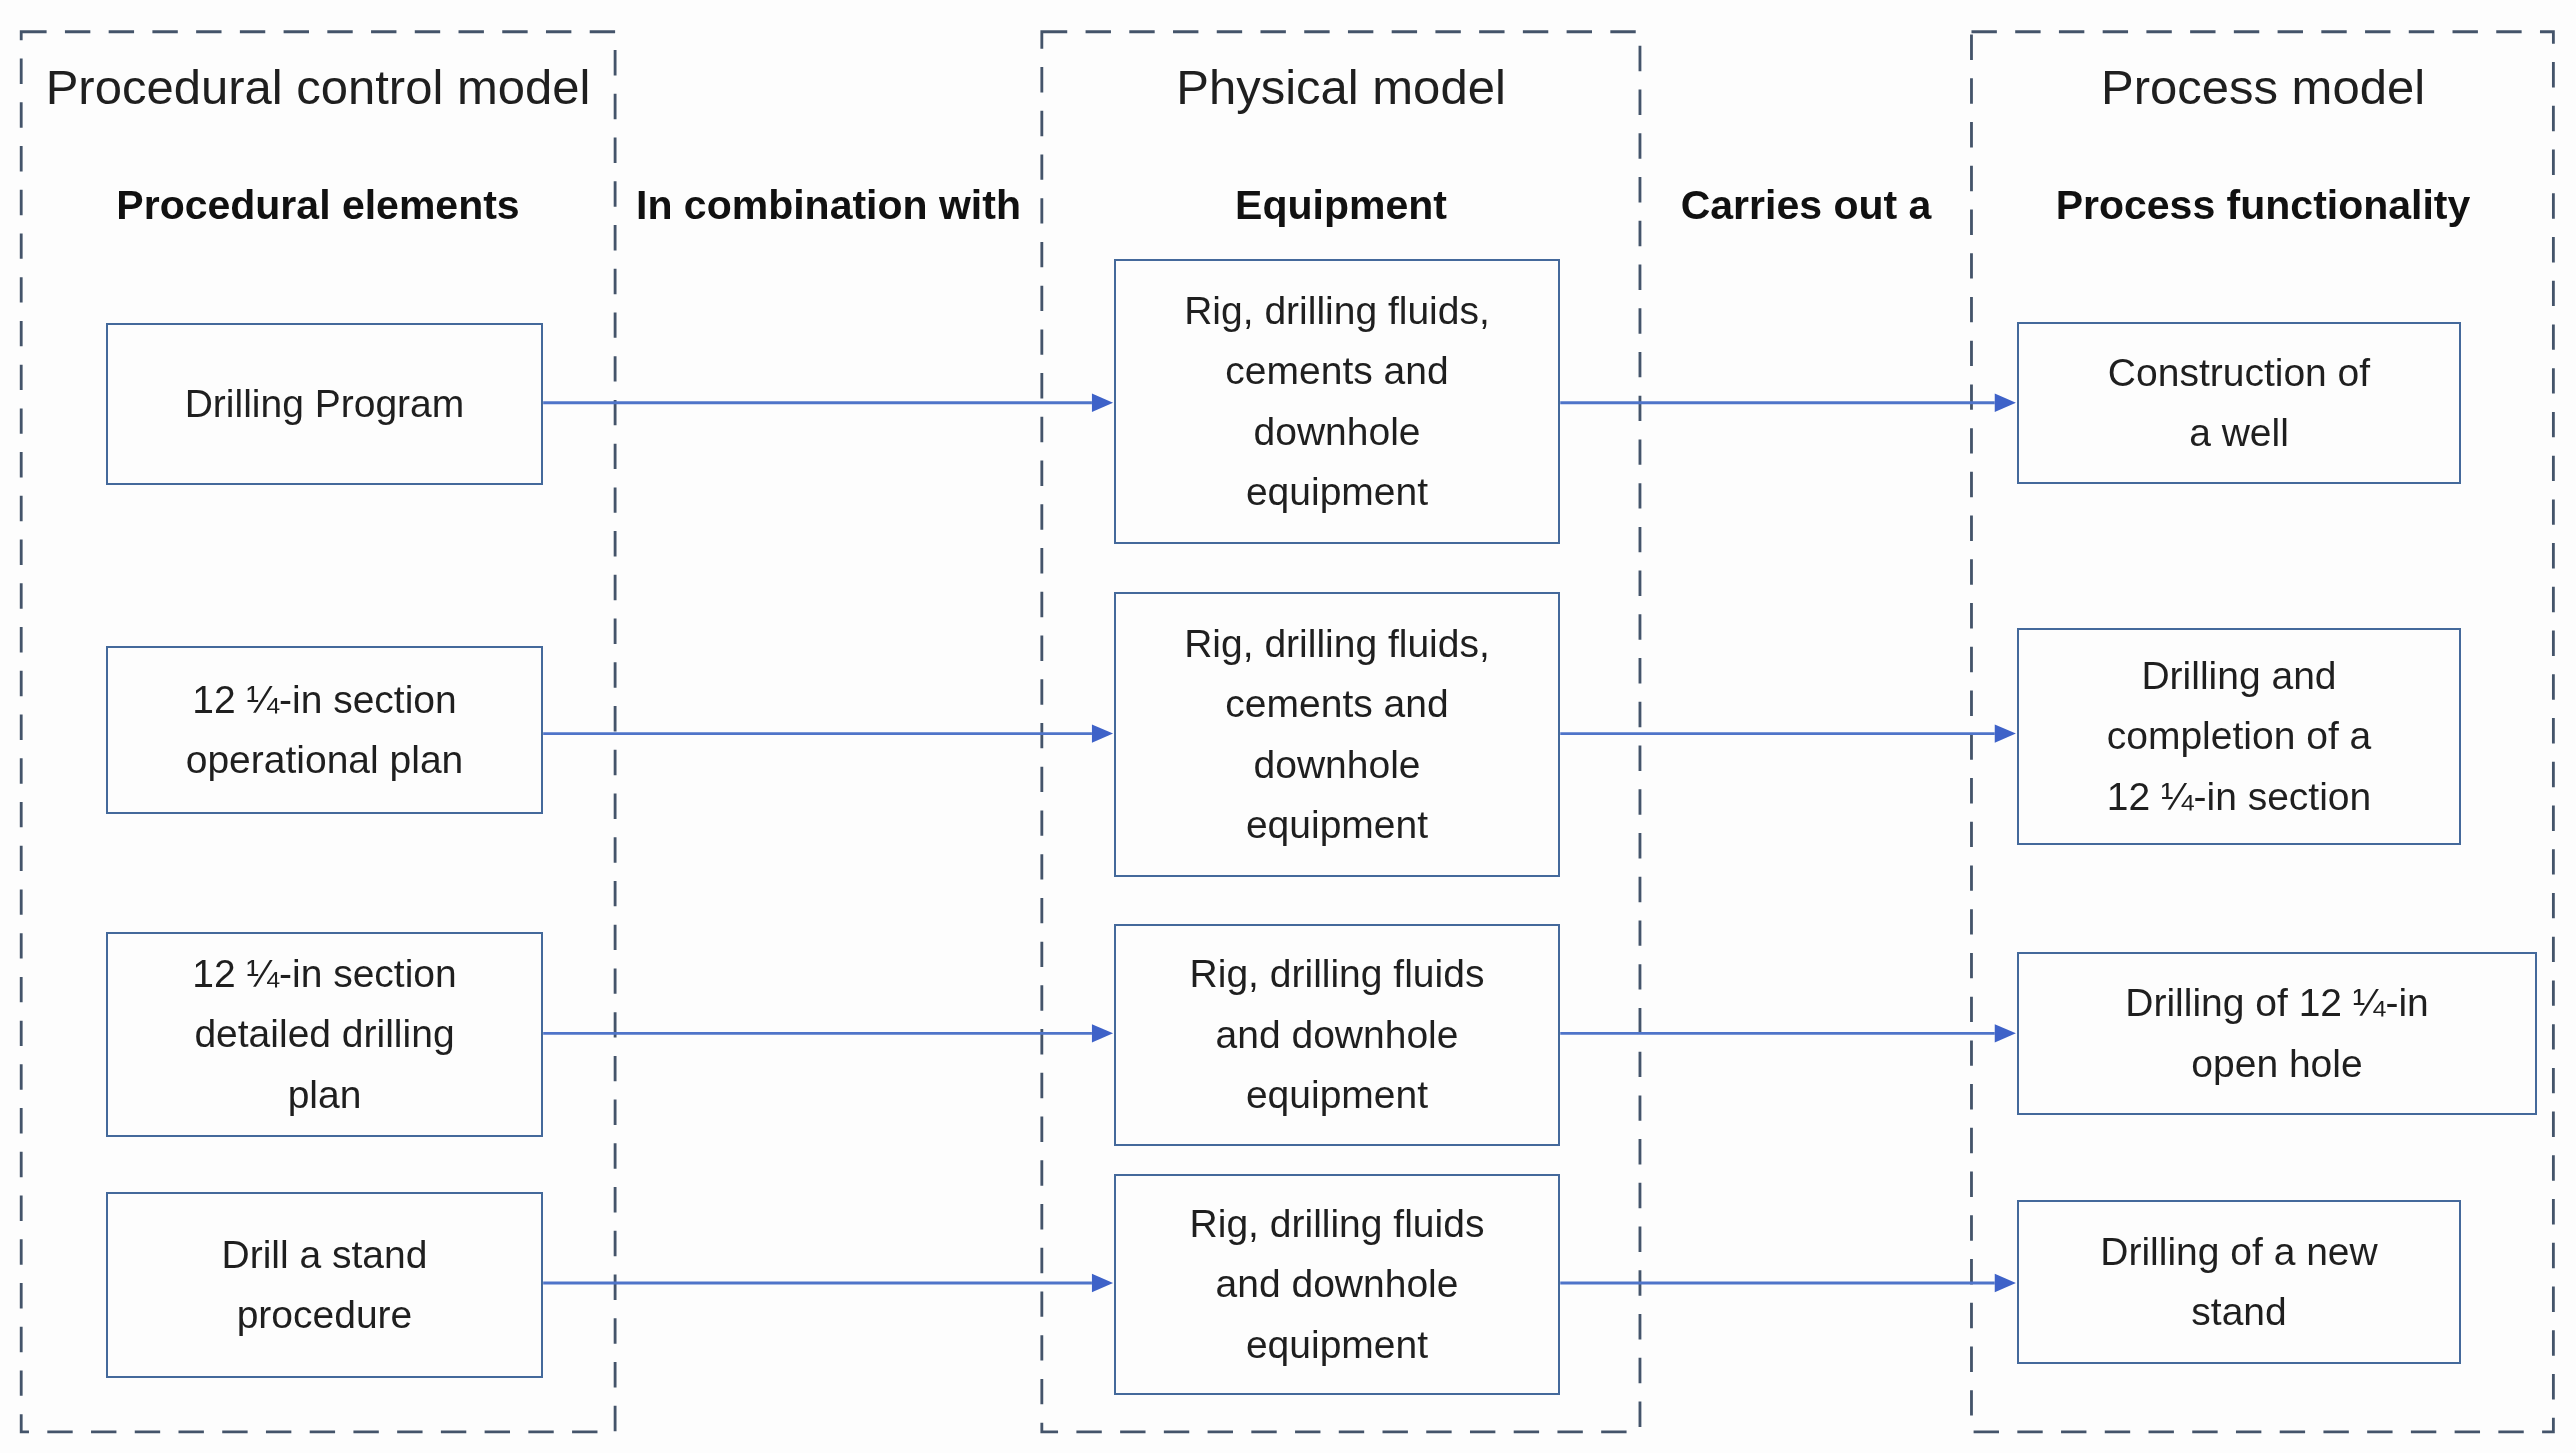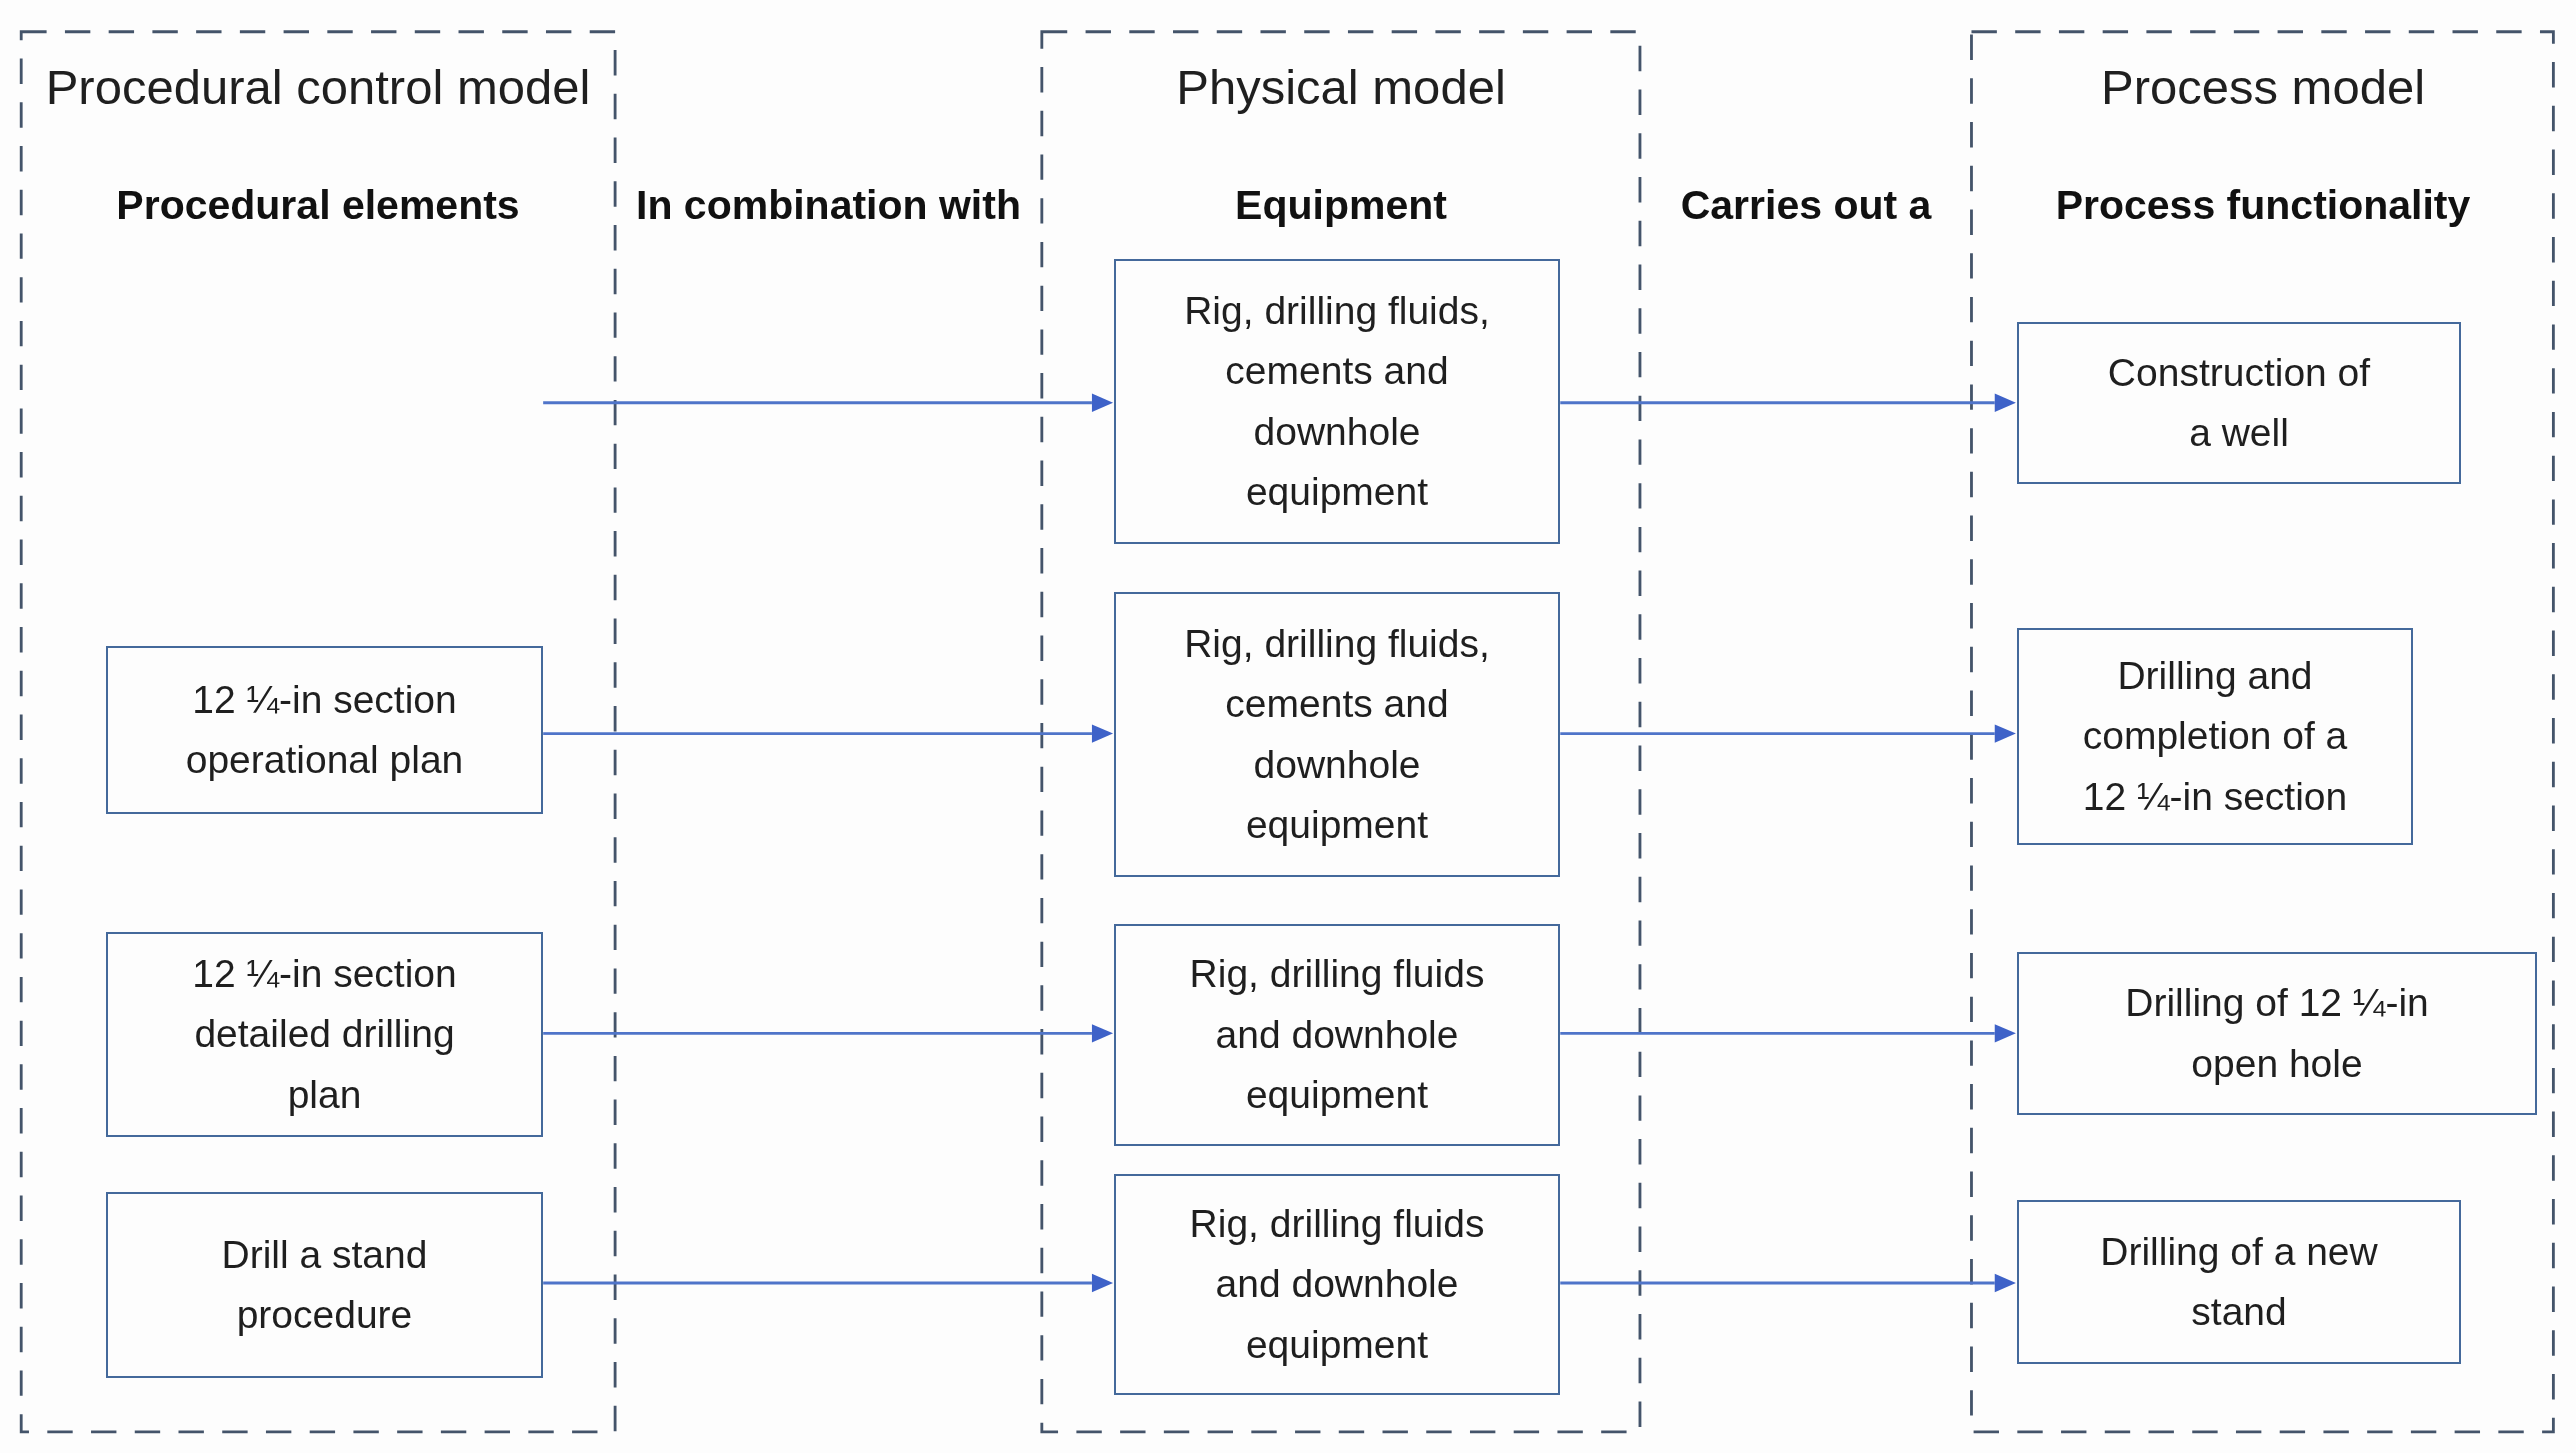--- a/index.html
+++ b/index.html
@@ -85,20 +85,21 @@
   <div class="model-title" style="left:21px;width:594px;">Procedural control model</div>
   <div class="model-title" style="left:1042px;width:598px;">Physical model</div>
   <div class="model-title" style="left:1972px;width:582px;">Process model</div>
 
   <div class="col-header" style="left:21px;width:594px;">Procedural elements</div>
   <div class="col-header" style="left:615px;width:427px;">In combination with</div>
   <div class="col-header" style="left:1042px;width:598px;">Equipment</div>
   <div class="col-header" style="left:1640px;width:332px;">Carries out a</div>
   <div class="col-header" style="left:1972px;width:582px;">Process functionality</div>
 
+  <div class="node" style="left:106px;top:323px;width:437px;height:162px;">Drilling Program</div>
   <div class="node" style="left:106px;top:646px;width:437px;height:168px;">12 ¼-in section
 operational plan</div>
   <div class="node" style="left:106px;top:932px;width:437px;height:205px;">12 ¼-in section
 detailed drilling
 plan</div>
   <div class="node" style="left:106px;top:1192px;width:437px;height:186px;">Drill a stand
 procedure</div>
 
   <div class="node" style="left:1114px;top:259px;width:446px;height:285px;">Rig, drilling fluids,
 cements and
@@ -110,21 +111,21 @@
 equipment</div>
   <div class="node" style="left:1114px;top:924px;width:446px;height:222px;">Rig, drilling fluids
 and downhole
 equipment</div>
   <div class="node" style="left:1114px;top:1174px;width:446px;height:221px;">Rig, drilling fluids
 and downhole
 equipment</div>
 
   <div class="node" style="left:2017px;top:322px;width:444px;height:162px;">Construction of
 a well</div>
-  <div class="node" style="left:2017px;top:628px;width:396px;height:217px;">Drilling and
+  <div class="node" style="left:2017px;top:628px;width:444px;height:217px;">Drilling and
 completion of a
 12 ¼-in section</div>
   <div class="node" style="left:2017px;top:952px;width:520px;height:163px;">Drilling of 12 ¼-in
 open hole</div>
   <div class="node" style="left:2017px;top:1200px;width:444px;height:164px;">Drilling of a new
 stand</div>
 
 </div>
 
 

